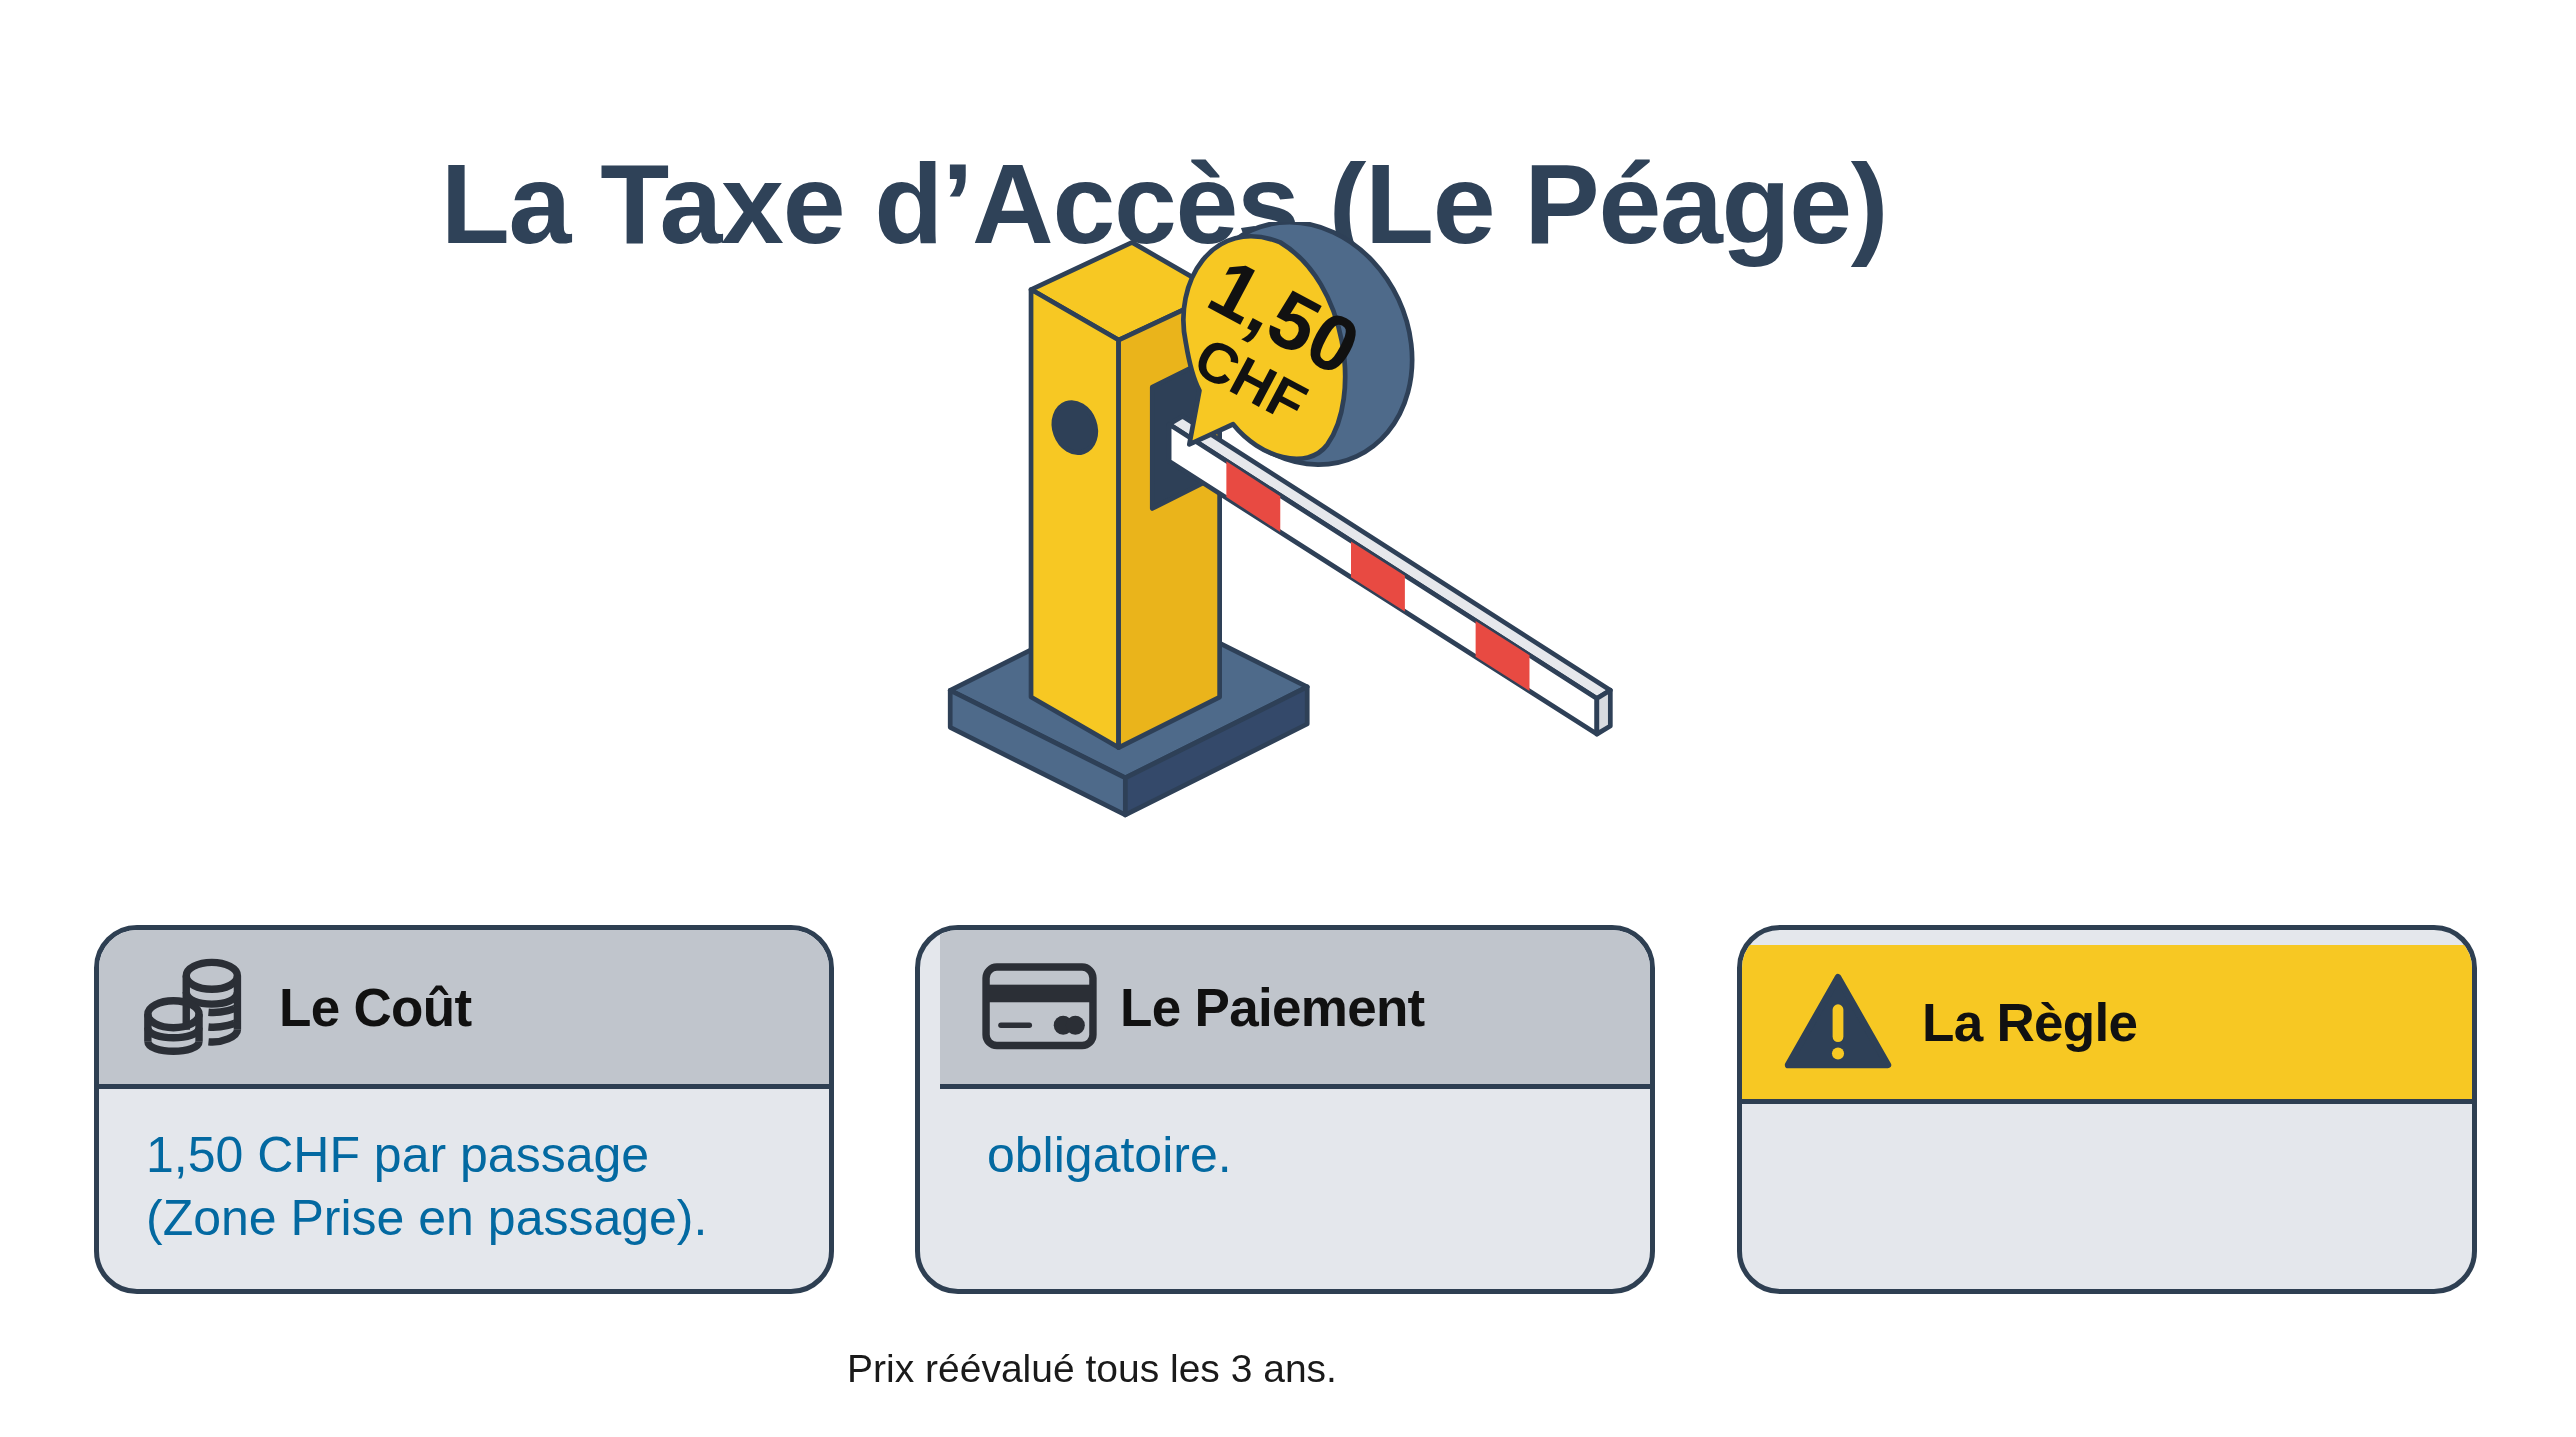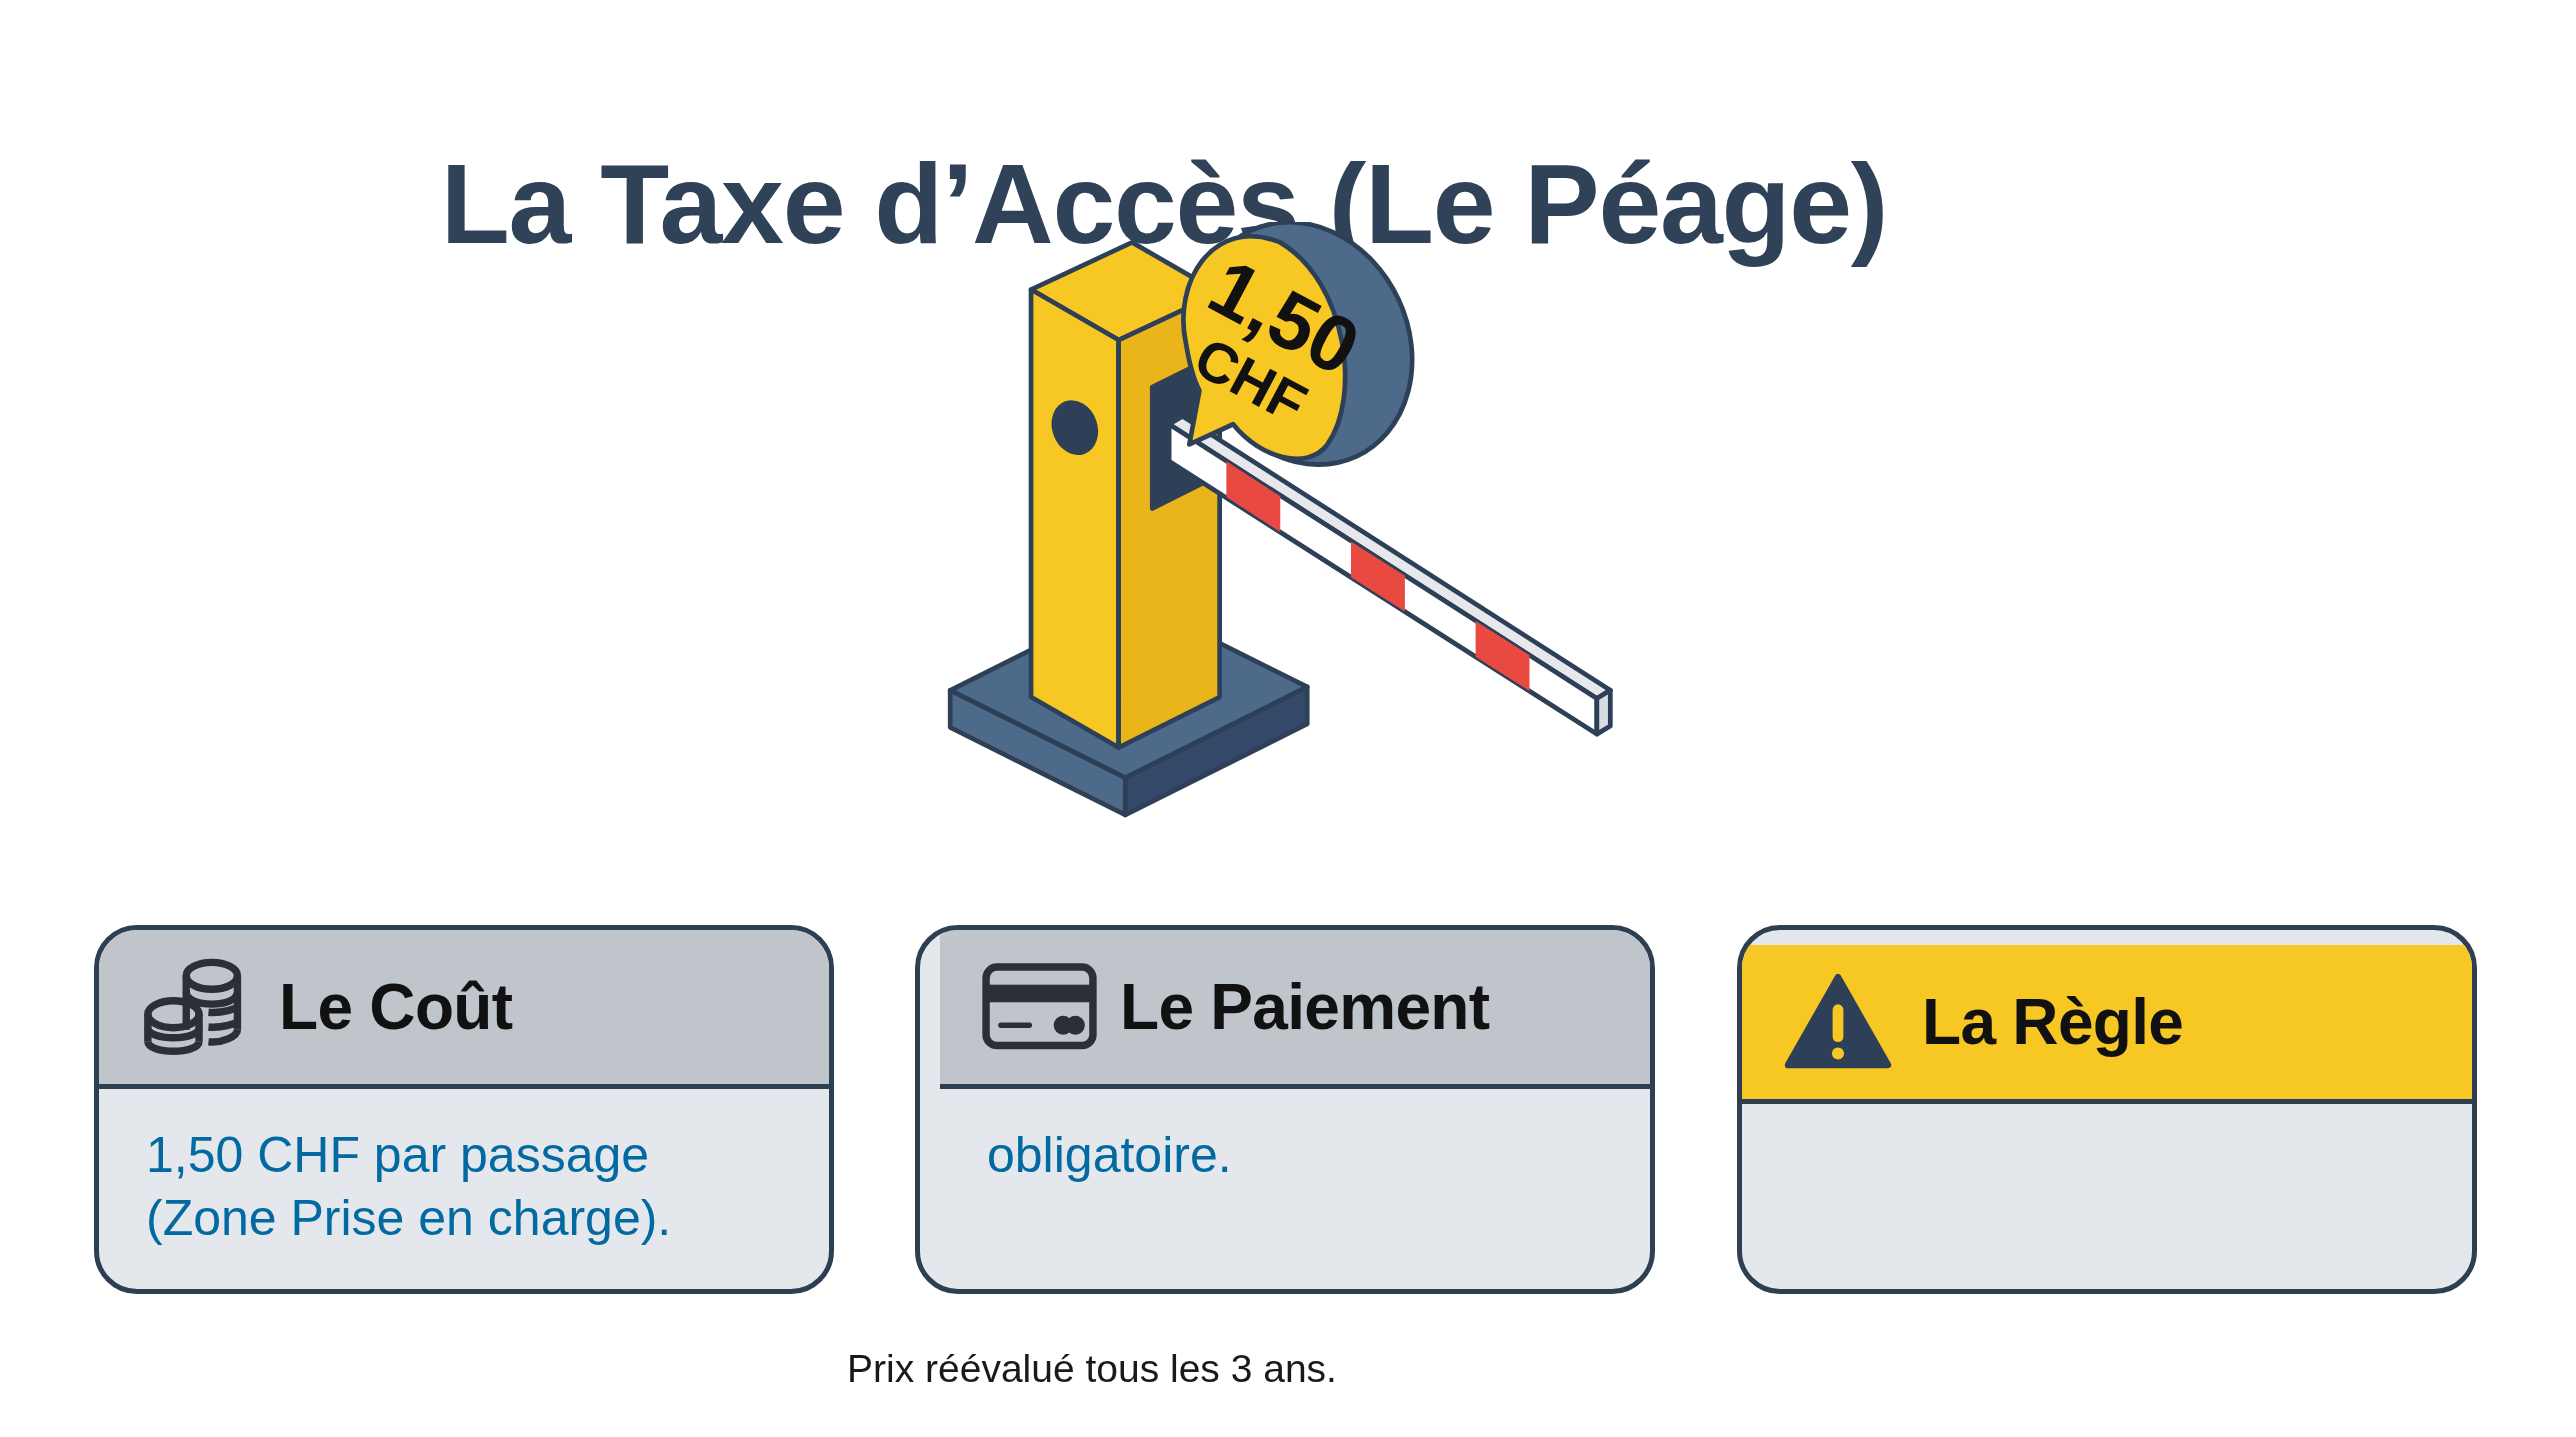--- a/index.html
+++ b/index.html
@@ -23,21 +23,21 @@
     background:#e4e7ec; box-sizing:border-box;
   }
   .card-header {
     height:154px; border-bottom:5.4px solid #2e3f52;
     display:flex; align-items:center; padding-left:42px;
     background:#c0c5cc; box-sizing:content-box;
   }
   .card.rule .card-header { background:#f7c823;margin-top:15px; }
   .card-icon { width:115px; height:101px; flex:0 0 auto; display:flex; align-items:center; justify-content:flex-start; }
   .card-title {
-    font-weight:bold; font-size:64px; color:#111; margin-left:23px; letter-spacing:-0.7px;
+    font-weight:bold; font-size:53px; color:#111; margin-left:23px; letter-spacing:-0.7px;
   }
   .card-body {
     padding:35px 44px 0 47px; font-size:50px; line-height:63px; color:#0369a1;
   }
   .footer {
     position:absolute; left:0; top:1347px; width:2184px; text-align:center;
     font-size:39px; color:#1a1a1a;
   }
 </style>
 </head>
@@ -97,21 +97,21 @@
         <ellipse cx="48" cy="85" rx="38" ry="20"></ellipse>
         <path d="M10,85 V125 M86,85 V125"></path>
         <path d="M10,105 C10,125 86,125 86,105"></path>
         <path d="M10,125 C10,145 86,145 86,125"></path>
       </svg>
     </span>
     <span class="card-title">Le Coût</span>
   </div>
   <div class="card-body">
     <div>1,50 CHF par passage</div>
-    <div>(Zone Prise en charge).</div>
+    <div>(Zone Prise en passage).</div>
   </div>
 </div>
 
 <div class="card payment" style="left:915px;padding-left:20px;">
   <div class="card-header">
     <span class="card-icon">
       <svg width="115" height="88" viewBox="0 0 170 130">
         <rect x="6" y="6" width="158" height="116" rx="16" fill="none" stroke="#2b2f36" stroke-width="11"></rect>
         <rect x="6" y="32" width="158" height="26" fill="#2b2f36"></rect>
         <rect x="24" y="88" width="50" height="8" rx="4" fill="#2b2f36"></rect>

